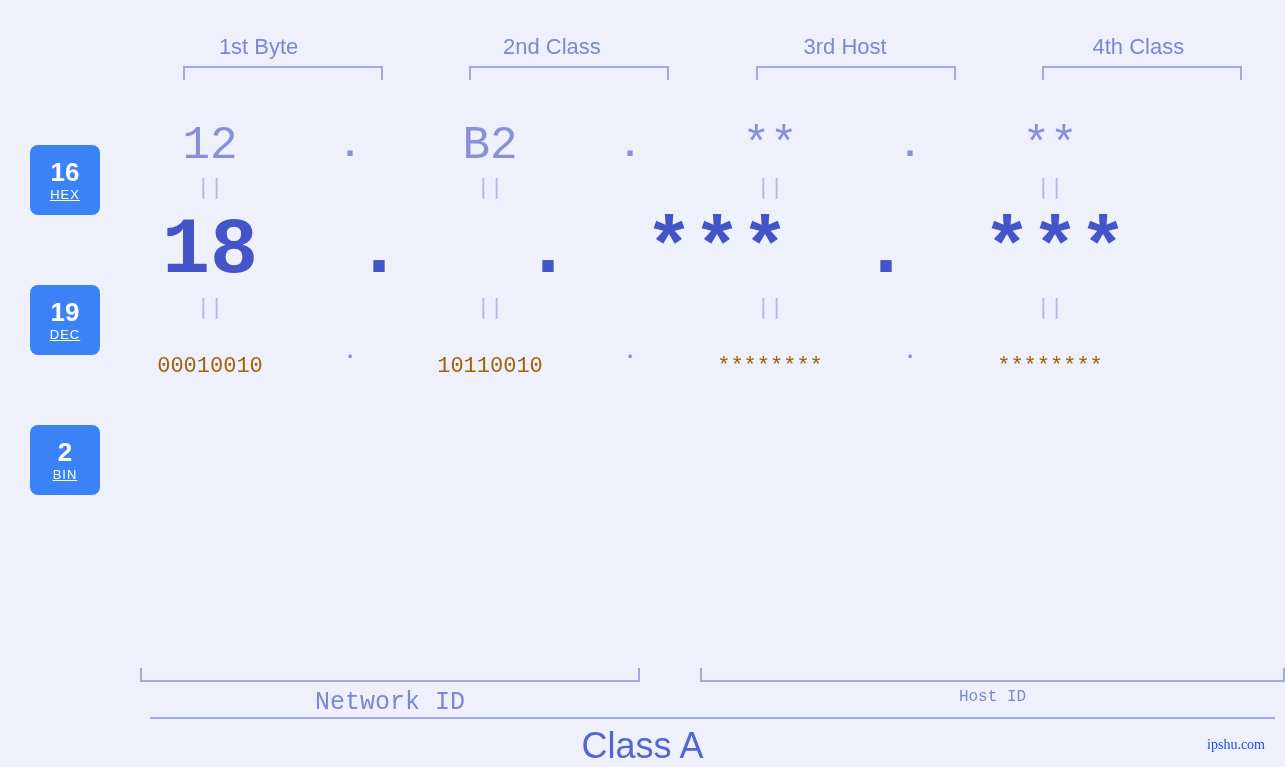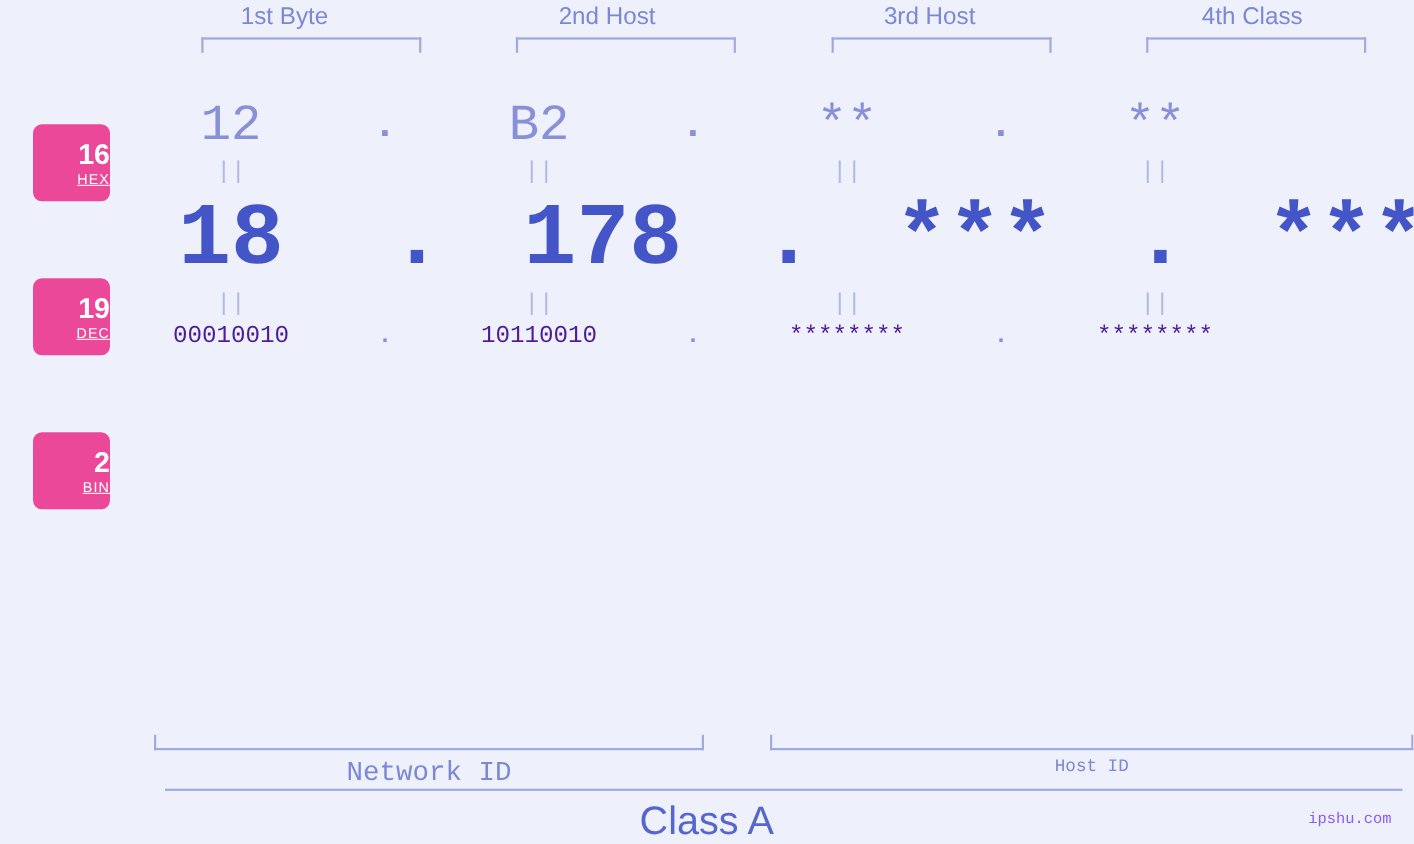--- a/index.html
+++ b/index.html
@@ -20,21 +20,21 @@
       display: flex;
       flex-direction: column;
       align-items: center;
     }
 
     
     .byte-header-row {
       display: flex;
       width: 100%;
       padding-left: 112px;
-      margin-top: 2px;
+      margin-top: 34px;
       justify-content: space-around;
     }
 
     .byte-header {
       color: #7b88d4;
       font-size: 22px;
       font-family: Arial, sans-serif;
       font-weight: 400;
       text-align: center;
       width: 220px;
@@ -72,28 +72,28 @@
       flex-direction: column;
       align-items: center;
       justify-content: space-around;
       width: 140px;
       padding-left: 30px;
       height: 420px;
       margin-top: 20px;
     }
 
     .badge {
-      background-color: #ec4899;
+      background-color: #3b82f6;
       color: white;
       width: 70px;
       height: 70px;
       border-radius: 8px;
       display: flex;
       flex-direction: column;
-      align-items: flex-end;
+      align-items: center;
       justify-content: center;
       font-family: Arial, sans-serif;
     }
 
     .badge-number {
       font-size: 26px;
       font-weight: bold;
       line-height: 1.1;
     }
 
@@ -173,24 +173,25 @@
     .eq-row2 {
       margin-top: 0px;
     }
 
     
     .bin-row {
       margin-top: 4px;
     }
 
     .val-bin {
-      color: #4c1d95;
+      color: #a16207;
       font-size: 22px;
       font-family: 'Courier New', Courier, monospace;
       text-align: right;
+      margin-top: 29px;
     }
 
     .dot-med {
       color: #8891d8;
       font-size: 22px;
       font-weight: bold;
     }
 
     
     .bottom-section {
@@ -267,33 +268,33 @@
       font-size: 36px;
       font-family: Liberation Sans, sans-serif;
       margin-top: 6px;
       width: 100%;
     }
 
     .watermark {
       position: absolute;
       bottom: 14px;
       right: 20px;
-      color: #8b5cf6;
+      color: #1d4ed8;
       font-size: 14px;
-      font-family: Liberation Mono, monospace;
+      font-family: Liberation Serif, serif;
     }
   </style>
 </head>
 <body>
 
 <div class="main-container">
 
   <div class="byte-header-row">
     <div class="byte-header">1st Byte</div>
-    <div class="byte-header">2nd Host</div>
+    <div class="byte-header">2nd Class</div>
     <div class="byte-header">3rd Host</div>
     <div class="byte-header">4th Class</div>
   </div>
 
   <div class="bracket-row">
     <div class="bracket"></div>
     <div class="bracket"></div>
     <div class="bracket"></div>
     <div class="bracket"></div>
   </div>
@@ -333,21 +334,20 @@
         <span class="eq-sign">||</span>
         <span></span>
         <span class="eq-sign">||</span>
         <span></span>
         <span class="eq-sign">||</span>
       </div>
 
       <div class="values-grid dec-row">
         <span class="val-dec">18</span>
         <span class="dot-large">.</span>
-        <span class="val-dec">178</span>
         <span class="dot-large">.</span>
         <span class="val-dec">***</span>
         <span class="dot-large">.</span>
         <span class="val-dec">***</span>
       </div>
 
       <div class="values-grid eq-row2">
         <span class="eq-sign">||</span>
         <span></span>
         <span class="eq-sign">||</span>

